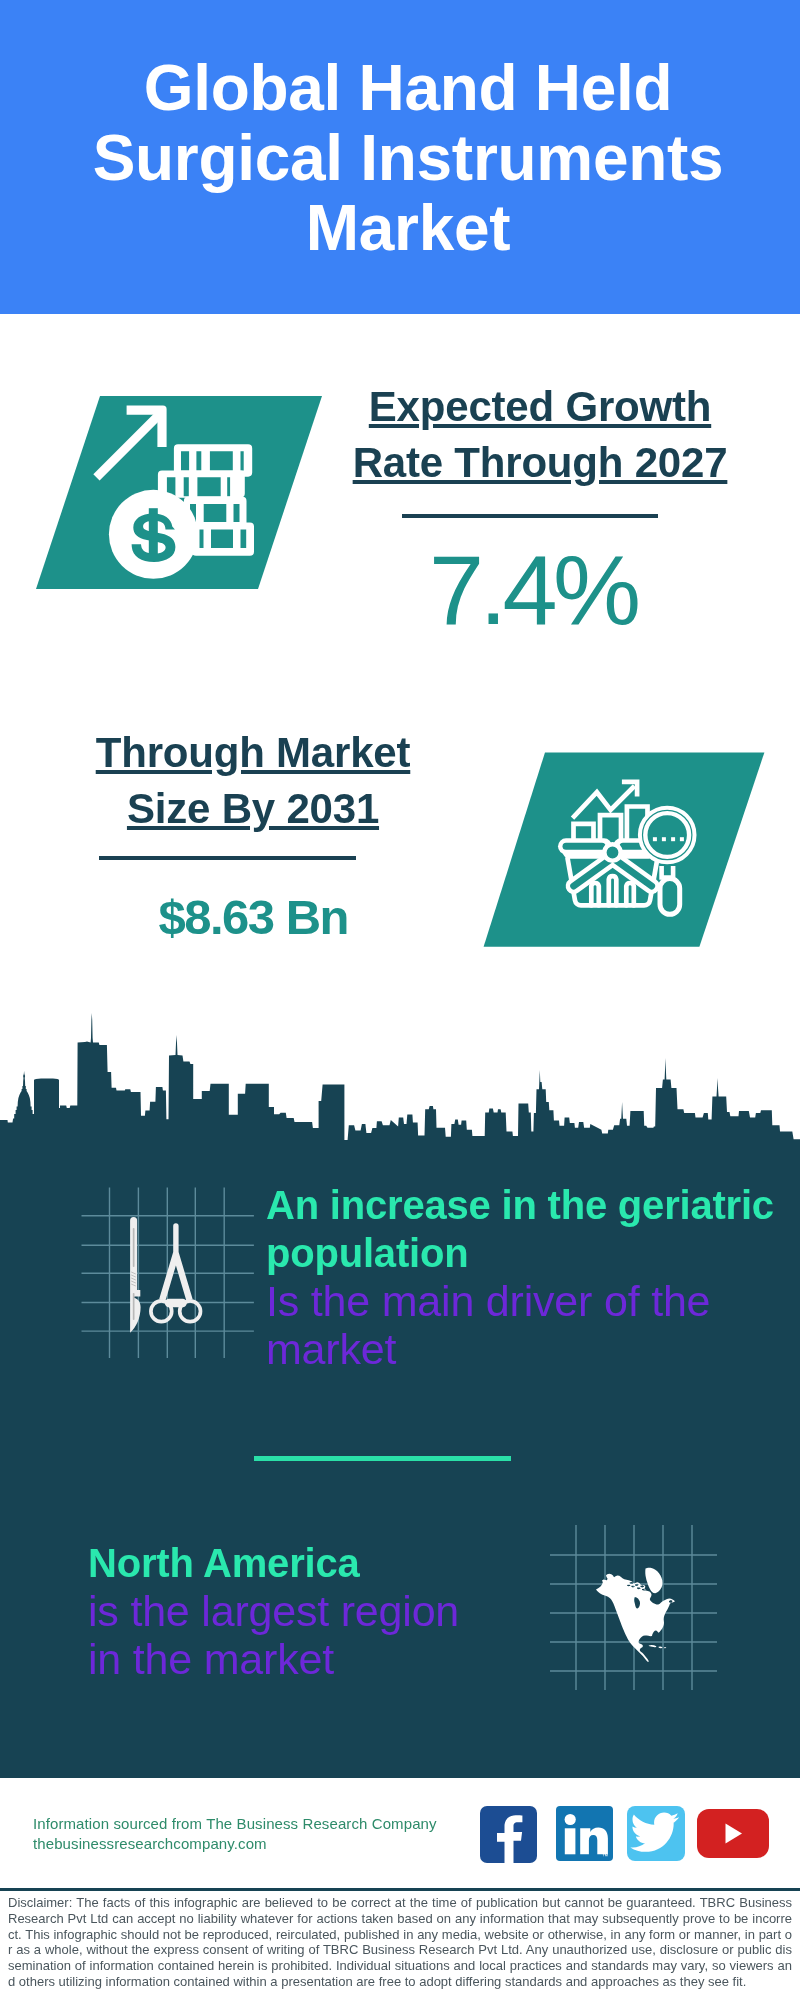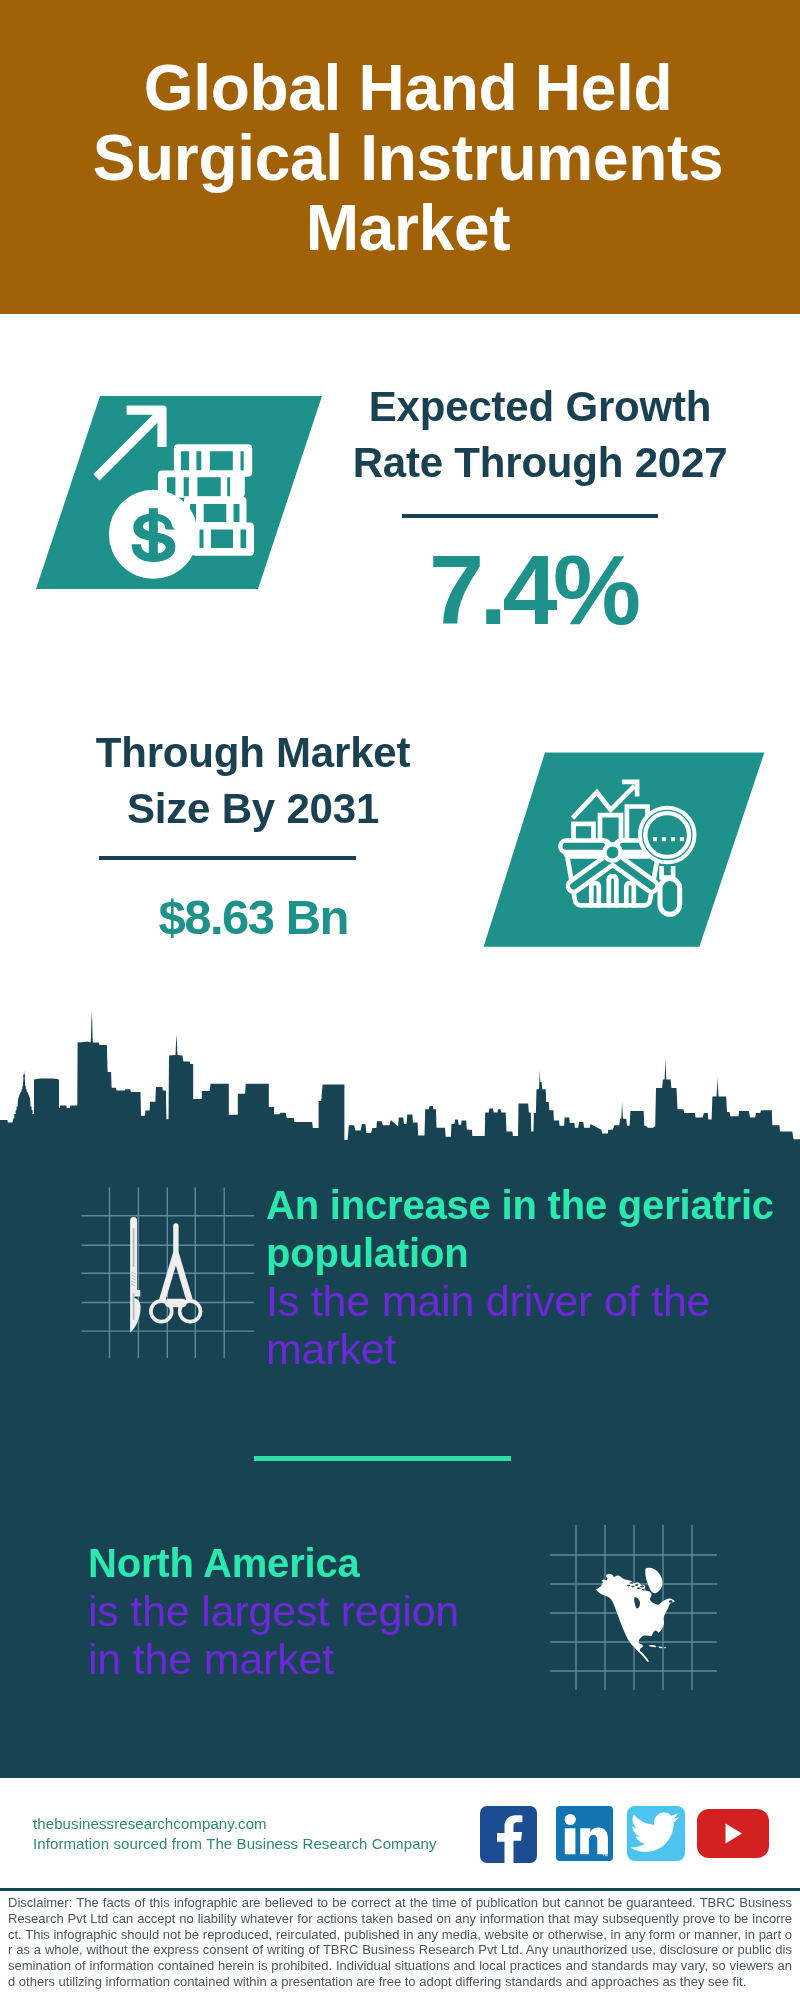--- a/index.html
+++ b/index.html
@@ -1,30 +1,30 @@
 <!DOCTYPE html>
 <html><head>
 <meta charset="utf-8">
 <style>
   html,body{margin:0;padding:0;}
   body{width:800px;height:2000px;overflow:hidden;background:#fff;
        font-family:"Liberation Sans",sans-serif;}
   .page{position:relative;width:800px;height:2000px;background:#fff;}
 
   
-  .header{position:absolute;left:0;top:0;width:800px;height:314px;background:#a16207;}
+  .header{position:absolute;left:0;top:0;width:800px;height:314px;background:#3b82f6;}
   .header .t{position:absolute;left:8px;top:53px;width:800px;text-align:center;
     color:#fff;font-size:64px;font-weight:bold;line-height:70px;letter-spacing:-0.3px;}
 
   
   .stat-head{position:absolute;text-align:center;color:#1a4152;
-    font-size:42px;font-weight:bold;line-height:56px;letter-spacing:-0.2px;}
+    font-size:42px;font-weight:bold;line-height:56px;letter-spacing:-0.2px;text-decoration:underline;}
   .stat-rule{position:absolute;height:4px;background:#1a4152;}
   .stat-val{position:absolute;text-align:center;color:#1d918a;
-    font-size:99px;font-weight:bold;line-height:100px;letter-spacing:-4.5px;text-indent:-4.5px;}
+    font-size:99px;font-weight:normal;line-height:100px;letter-spacing:-4.5px;text-indent:-4.5px;}
   .stat-val2{position:absolute;text-align:center;color:#1d918a;
     font-size:49px;font-weight:bold;line-height:76px;letter-spacing:-1.5px;text-indent:-1.5px;}
 
   .para{position:absolute;}
   .dk-head{position:absolute;text-align:left;font-size:40px;line-height:48px;letter-spacing:-0.2px;}
   .dk-head .hl{color:#2ae8ae;font-weight:bold;font-size:40px;}
   .dk-head .sub{color:#6d28d9;font-weight:normal;font-size:43px;line-height:48px;}
   .dk-rule{position:absolute;height:5px;background:#2ae0a8;}
   .para svg{display:block;}
 </style>
@@ -199,22 +199,22 @@
         <path d="M31,5 V170  M60,5 V170  M89,5 V170  M118,5 V170  M147,5 V170"></path>
         <path d="M5,35 H172  M5,64 H172  M5,93 H172  M5,122 H172  M5,151 H172"></path>
       </g>
       <path fill="#fff" fill-rule="evenodd" d="M51.00,69.50 L53.50,68.00 L55.50,66.50 L57.00,64.50 L57.80,62.30 L57.00,60.50 L58.50,59.50 L60.50,60.00 L62.00,60.30 L62.50,58.50 L61.50,57.00 L61.00,55.30 L62.30,54.30 L64.30,53.80 L66.30,54.30 L68.00,55.50 L69.00,57.30 L70.50,56.30 L72.30,55.50 L74.30,55.80 L76.00,57.00 L77.50,58.30 L79.30,59.30 L81.50,59.80 L83.80,60.30 L86.00,61.00 L87.80,62.00 L89.00,63.50 L90.80,62.80 L92.50,62.30 L94.30,63.00 L95.50,64.50 L97.30,65.30 L99.00,65.00 L100.30,66.30 L100.00,68.00 L99.30,69.50 L100.80,70.50 L102.80,71.00 L104.50,71.50 L105.80,72.80 L106.50,74.30 L106.30,76.00 L105.50,77.50 L104.80,79.00 L105.30,80.50 L106.50,81.80 L108.00,83.00 L109.80,83.80 L111.50,84.50 L113.30,84.50 L114.80,83.80 L116.00,82.50 L117.30,81.50 L118.50,80.80 L120.00,80.00 L121.50,79.30 L123.00,78.80 L124.50,78.50 L126.00,78.80 L127.50,79.50 L128.80,80.30 L130.00,81.30 L128.80,82.00 L127.30,82.50 L125.80,83.00 L124.80,84.00 L124.30,85.50 L123.60,87.00 L122.80,88.80 L121.80,90.50 L120.80,92.30 L120.00,94.00 L119.30,95.80 L118.80,97.50 L118.60,99.30 L118.80,101.00 L119.00,102.80 L118.80,104.50 L118.30,106.30 L117.50,108.00 L116.50,109.50 L115.50,110.80 L114.50,112.00 L113.50,112.80 L112.80,112.00 L112.00,111.00 L111.00,110.50 L109.80,110.80 L108.80,111.80 L108.00,113.00 L107.30,114.50 L107.00,116.00 L105.50,116.30 L103.50,115.80 L101.80,115.50 L100.00,115.50 L98.30,115.80 L96.80,116.80 L95.50,118.00 L94.50,119.30 L93.80,120.80 L93.50,122.30 L94.50,123.50 L96.00,124.00 L97.30,124.80 L98.00,126.00 L97.30,127.30 L96.00,128.00 L95.00,129.00 L94.80,130.50 L95.80,131.80 L97.30,132.80 L98.50,134.00 L99.50,135.30 L100.50,136.50 L101.50,137.80 L102.50,139.00 L103.30,140.30 L103.80,141.50 L103.00,142.00 L101.80,141.00 L100.80,139.80 L99.80,138.50 L98.80,137.30 L97.80,136.00 L96.50,134.80 L95.30,133.50 L94.00,132.30 L92.80,131.00 L91.50,129.80 L90.30,128.50 L89.00,127.30 L87.80,126.00 L86.50,124.50 L85.30,123.00 L84.30,121.50 L83.30,120.00 L82.50,118.50 L81.80,117.00 L81.00,115.50 L80.30,114.00 L79.50,112.30 L78.80,110.50 L78.00,108.80 L77.30,107.00 L76.50,105.00 L75.80,103.00 L75.00,101.00 L74.30,99.00 L73.50,97.00 L72.80,95.00 L72.00,93.00 L71.30,91.00 L70.50,89.00 L69.80,87.00 L69.00,85.00 L68.30,83.30 L67.50,81.80 L66.80,80.50 L66.00,79.30 L65.00,78.30 L64.00,77.50 L63.00,76.80 L61.80,76.30 L60.50,75.80 L59.00,75.30 L57.50,74.80 L56.00,74.00 L54.50,73.00 L53.00,71.80 L51.80,70.50 Z M89.80,77.00 L91.50,77.50 L93.00,78.50 L94.00,80.00 L94.80,81.50 L95.00,83.30 L94.80,85.00 L94.30,86.50 L93.50,87.80 L92.50,88.50 L91.50,88.30 L90.80,87.30 L90.30,85.80 L90.00,84.30 L89.50,82.80 L89.00,81.00 L89.00,79.30 L89.30,78.00 Z M100.50,48.50 L103.00,47.80 L105.50,47.80 L108.00,48.50 L110.30,49.80 L112.30,51.30 L114.00,53.30 L115.50,55.50 L116.50,57.80 L117.30,60.30 L117.50,62.80 L117.30,65.30 L116.50,67.50 L115.30,69.50 L113.80,71.30 L112.00,72.50 L110.30,73.30 L108.50,73.00 L107.00,72.00 L105.80,70.50 L104.80,68.80 L103.80,66.80 L103.00,64.80 L102.30,62.50 L101.50,60.30 L101.00,58.00 L100.50,55.50 L100.30,53.30 L100.30,50.80 Z M84.50,62.50 L87.00,62.00 L88.80,62.80 L87.50,64.00 L85.00,63.80 Z M90.00,64.30 L92.50,63.80 L93.80,64.80 L92.00,66.00 L90.00,65.50 Z M95.50,65.80 L98.00,65.50 L99.30,66.50 L97.50,67.50 L95.50,67.00 Z M86.50,65.80 L89.00,65.80 L90.00,66.80 L88.00,67.50 L86.30,66.80 Z M92.00,67.50 L94.50,67.50 L95.80,68.50 L93.50,69.30 L92.00,68.50 Z M82.50,64.80 L84.80,64.80 L85.50,65.80 L83.50,66.30 L82.00,65.80 Z M97.00,69.00 L99.50,68.80 L100.80,69.80 L98.80,70.50 L97.00,70.00 Z M103.80,125.50 L106.50,125.00 L109.00,125.30 L110.80,126.00 L111.50,127.00 L109.80,127.30 L107.00,126.80 L104.80,126.30 L103.80,126.00 Z M113.50,126.80 L115.50,126.50 L117.00,127.00 L117.50,128.00 L115.50,128.30 L113.80,127.80 Z M119.00,127.30 L120.80,127.30 L121.30,128.00 L119.30,128.20 Z M124.00,81.00 L126.00,80.00 L127.50,81.00 L126.80,82.50 L125.00,82.80 L124.00,82.00 Z"></path>
     </svg>
   </div>
 
   <div style="position:absolute;left:0;top:1778px;width:800px;height:112px;background:#fff;"></div>
   <div style="position:absolute;left:33px;top:1814px;width:450px;color:#2e8b6a;
               font-size:15px;line-height:20px;letter-spacing:0.1px;">
+    <div>Information sourced from The Business Research Company</div>
     <div>thebusinessresearchcompany.com</div>
-    <div>Information sourced from The Business Research Company</div>
   </div>
 
   <a style="position:absolute;left:480px;top:1806px;width:57px;height:57px;border-radius:7px;background:#1c4d93;display:block;">
     <svg width="57" height="57" viewBox="0 0 57 57">
       <path d="M33.5,57 V34.7 h7.5 l1.1,-8.7 h-8.6 v-5.5 c0,-2.5 0.7,-4.2 4.3,-4.2 h4.6 V9.5
                c-0.8,-0.1 -3.5,-0.3 -6.7,-0.3 -6.6,0 -11.2,4 -11.2,11.4 v6.4 h-7.5 v8.7 h7.5 V57 z" fill="#fff"></path>
     </svg>
   </a>
   <a style="position:absolute;left:556px;top:1806px;width:57px;height:55px;border-radius:4px;background:#1275b1;display:block;">
     <svg width="57" height="55" viewBox="0 0 57 55">

